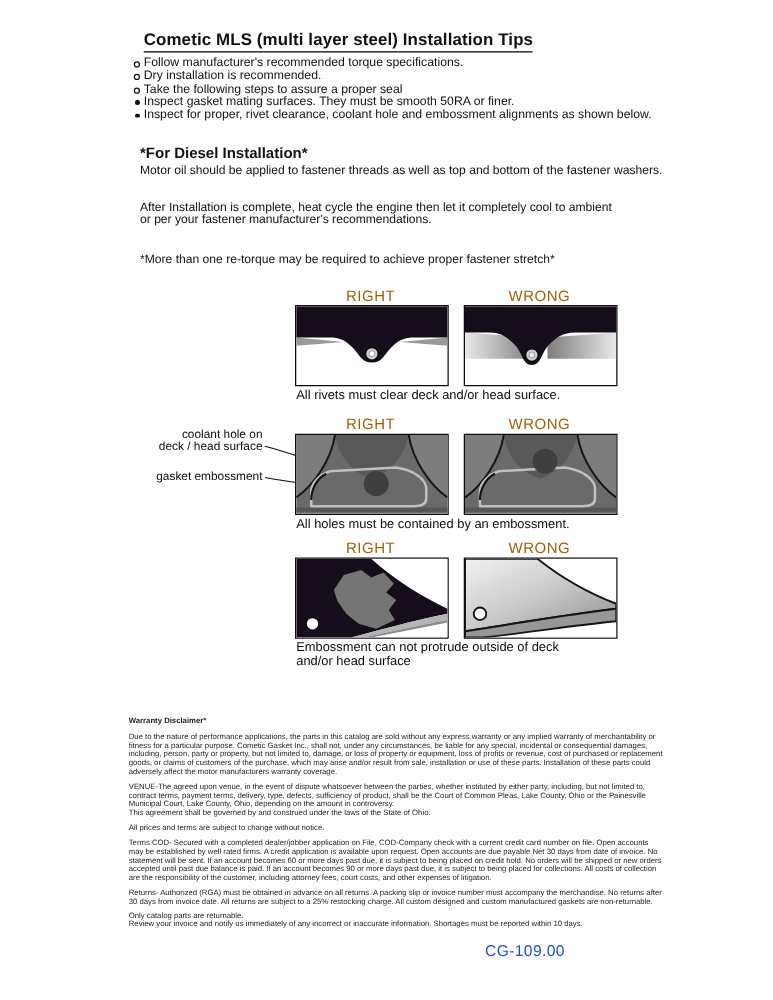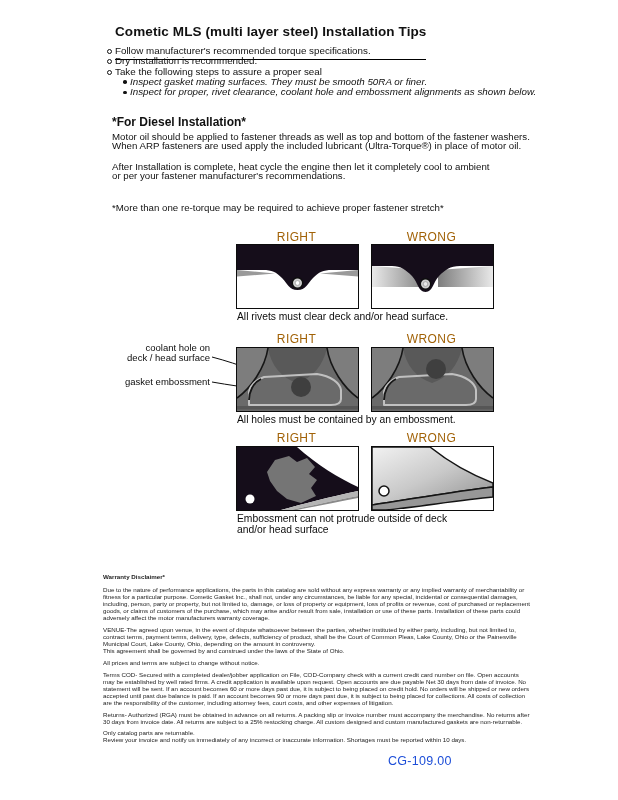--- a/index.html
+++ b/index.html
@@ -5,30 +5,30 @@
   html,body{margin:0;padding:0;}
   body{
     width:618px;height:800px;position:relative;background:#ffffff;
     font-family:"Liberation Sans","DejaVu Sans",sans-serif;color:#111;
     overflow:hidden;
   }
   .abs{position:absolute;}
   
   .page-title{
     left:115px;top:24px;font-size:13.5px;font-weight:bold;
-    border-bottom:1.6px solid #000;padding-bottom:20px;letter-spacing:0.1px;
+    border-bottom:1.6px solid #000;padding-bottom:2px;letter-spacing:0.1px;
   }
   
   .tips{left:107px;top:46px;width:440px;font-size:9.8px;line-height:10.3px;}
   .tips .tip{position:relative;padding-left:8px;}
   .tips .tip::before{
     content:"";position:absolute;left:0;top:3px;width:3px;height:3px;
     border:1px solid #111;border-radius:50%;
   }
-  .tips .subtip{position:relative;margin-left:15px;padding-left:8px;font-style:italic;}
+  .tips .subtip{position:relative;padding-left:8px;}
   .tips .subtip::before{
     content:"";position:absolute;left:1px;top:3.4px;width:3.6px;height:3.6px;
     background:#111;border-radius:50%;
   }
   
   .diesel-heading{left:112px;top:115px;font-size:12px;font-weight:bold;}
   .diesel-para{left:112px;width:445px;font-size:9.7px;line-height:9.4px;}
   .p1{top:132px;} .p2{top:162px;} .note{top:203px;}
   
   .col-label{width:121px;text-align:center;font-size:12px;letter-spacing:0.4px;color:#a16207;}
@@ -52,21 +52,20 @@
   <div class="tip"><span>Follow manufacturer's recommended torque specifications.</span></div>
   <div class="tip"><span>Dry installation is recommended.</span></div>
   <div class="tip"><span>Take the following steps to assure a proper seal</span></div>
   <div class="subtip"><span>Inspect gasket mating surfaces.  They must be smooth 50RA or finer.</span></div>
   <div class="subtip"><span>Inspect for proper, rivet clearance, coolant hole and embossment alignments as shown below.</span></div>
 </div>
 
 <div class="abs diesel-heading">*For Diesel Installation*</div>
 <div class="abs diesel-para p1">
   <div>Motor oil should be applied to fastener threads as well as top and bottom of the fastener washers.</div>
-  <div>When ARP fasteners are used apply the included lubricant (Ultra-Torque®) in place of motor oil.</div>
 </div>
 <div class="abs diesel-para p2">
   <div>After Installation is complete, heat cycle the engine then let it completely cool to ambient</div>
   <div>or per your fastener manufacturer's recommendations.</div>
 </div>
 <div class="abs diesel-para note">*More than one re-torque may be required to achieve proper fastener stretch*</div>
 
 <div class="abs col-label" style="left:236px;top:230px;">RIGHT</div>
 <div class="abs col-label" style="left:371px;top:230px;">WRONG</div>
 

